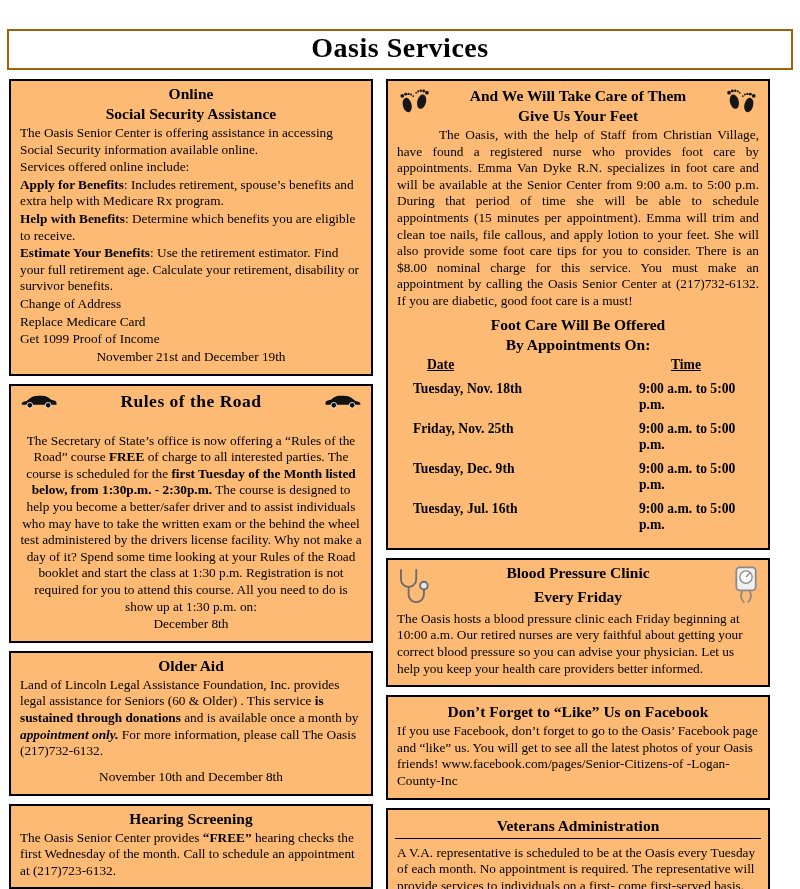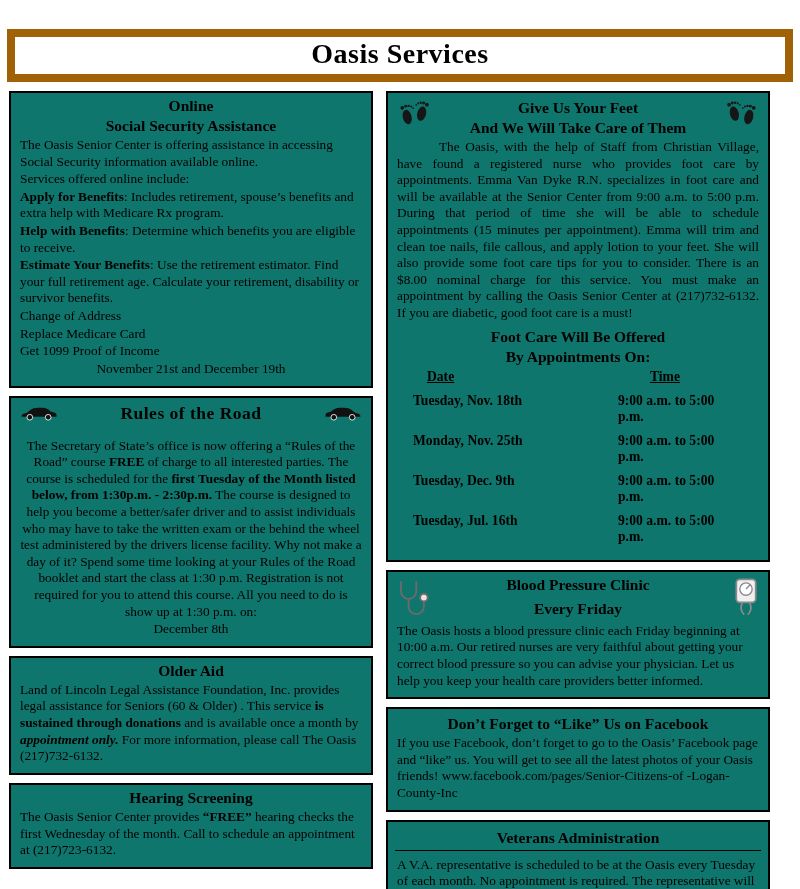--- a/index.html
+++ b/index.html
@@ -4,58 +4,58 @@
 <style>
   * { margin:0; padding:0; box-sizing:border-box; }
   html,body { background:#ffffff; }
   body {
     width:800px; height:889px; overflow:hidden;
     font-family:"Liberation Serif","DejaVu Serif",serif;
     color:#000;
   }
   .masthead {
     margin:29px 7px 9px 7px;
-    border:8px solid #a16207;
+    border:2px solid #a16207;
     background:#fff;
   }
   .masthead h1 {
     text-align:center; font-size:28px; font-weight:bold;
     padding:1px 0 4px 0; letter-spacing:0.5px;
   }
   .columns { display:flex; gap:13px; padding:0 30px 0 9px; align-items:flex-start; }
   .col-left { width:364px; flex:none; }
   .col-right { flex:1; min-width:0; }
 
   .box {
-    border:2px solid #000; background:#0f766e;
+    border:2px solid #000; background:#fdba74;
     padding:3px 9px 7px 9px; margin-bottom:8px;
     position:relative;
   }
   h2 { font-size:15.5px; font-weight:bold; text-align:center; margin:1px 0 2px 0; }
   .body { font-size:13.3px; line-height:1.25; margin:1px 0; }
   .bold { font-weight:normal; }
   .italic { font-style:italic; }
   .center { text-align:center; }
   .justify { text-align:justify; }
   .indent { text-indent:42px; }
   .u { text-decoration:underline; }
   .mt { margin-top:9px; }
 
   
-  .rules-head { display:flex; align-items:center; justify-content:space-between; margin:2px 0 14px 0;gap:7px; }
+  .rules-head { display:flex; align-items:center; justify-content:space-between; margin:2px 0 21px 0;gap:7px; }
   .rules-title { flex:1; font-size:17.5px; letter-spacing:0.5px; margin:0; }
   .icon { display:inline-block; line-height:0; }
   .flip { transform:scaleX(-1); }
 
   
   .feet { padding-top:5px; }
   .feet .icon-feet-l { position:absolute; left:9px; top:7px; }
   .feet .icon-feet-r { position:absolute; right:9px; top:7px; transform:scaleX(-1); }
   .schedule { margin-top:3px; }
-  .sched-head, .sched-row { display:grid; grid-template-columns:205px 1fr; font-weight:bold; font-size:13.6px; }
+  .sched-head, .sched-row { display:grid; grid-template-columns:205px 1fr; font-weight:bold; font-size:13.6px;gap:21px; }
   .sched-head { margin-bottom:6px; }
   .sched-head .h-date { padding-left:30px; }
   .sched-head .h-time { padding-left:48px; }
   .sched-row { margin:8px 16px; }
 
   
   .bp { }
   .bp .icon-steth { position:absolute; left:7px; top:7px; }
   .bp .icon-monitor { position:absolute; right:7px; top:5px; }
 
@@ -107,20 +107,21 @@
             </svg>
           </span>
         </div>
         <p class="body center"><span>The Secretary of State’s office is now offering a “Rules of the Road” course </span><b>FREE</b><span> of charge to all interested parties. The course is scheduled for the </span><b>first Tuesday of the Month listed below, from 1:30p.m. - 2:30p.m.</b><span>  The course is designed to help you become a better/safer driver and to assist individuals who may have to take the written exam or the behind the wheel test administered by the drivers license facility.  Why not make a day of it?  Spend some time looking at your Rules of the Road  booklet and start the class at 1:30 p.m.  Registration is not required for you to attend this course.  All you need to do is show up at 1:30 p.m. on:</span></p>
         <p class="body bold center">December 8th</p>
       </section>
 
       <section class="box">
         <h2>Older Aid</h2>
         <p class="body"><span>Land of Lincoln Legal Assistance Foundation, Inc. provides legal assistance for Seniors (60 &amp; Older) . This service </span><b>is sustained through donations</b><span> and is available once a month by </span><b class="italic">appointment only.</b><span>  For more information, please call The Oasis (217)732-6132.</span></p>
+        <p class="body bold center mt">November 10th and December 8th</p>
       </section>
 
       <section class="box">
         <h2>Hearing Screening</h2>
         <p class="body"><span>The Oasis Senior Center provides </span><b>“FREE”</b><span> hearing checks the first Wednesday of the month.  Call to schedule an appointment at (217)723-6132.</span></p>
       </section>
 
     </div>
 
     <div class="col-right">
@@ -155,36 +156,36 @@
                 <circle cx="19" cy="9.4" r="1.05"></circle>
               <ellipse cx="29" cy="16" rx="5.2" ry="8.6" transform="rotate(14 29 16)"></ellipse>
               <circle cx="22.6" cy="5.6" r="1.05"></circle>
                 <circle cx="25" cy="3.9" r="1.2"></circle>
                 <circle cx="28" cy="3.1" r="1.4"></circle>
                 <circle cx="31.4" cy="3.4" r="1.7"></circle>
                 <circle cx="35.2" cy="5.4" r="2.2"></circle>
             </g>
           </svg>
         </span>
+        <h2>And We Will Take Care of Them</h2>
         <h2>Give Us Your Feet</h2>
-        <h2>And We Will Take Care of Them</h2>
         <p class="body justify indent">The Oasis, with the help of Staff from Christian Village, have found a registered nurse who provides foot care by appointments.  Emma Van Dyke R.N. specializes in foot care and will be available at  the Senior Center from 9:00 a.m. to 5:00 p.m. During that period of time she will be able to schedule appointments (15 minutes per appointment).  Emma will trim and clean toe nails, file callous, and apply lotion to your feet. She will also provide some foot care tips for you to consider. There is an $8.00 nominal charge for this  service. You must make an appointment by calling the Oasis Senior Center at (217)732-6132.  If you are diabetic, good foot care is a must!</p>
         <h2 class="mt" style="margin-top:6px;">Foot Care Will Be Offered</h2>
         <h2>By Appointments On:</h2>
         <div class="schedule">
           <div class="sched-head">
             <span class="u h-date">Date</span>
             <span class="u h-time">Time</span>
           </div>
           <div class="sched-row">
             <span>Tuesday, Nov. 18th</span>
             <span>9:00 a.m. to 5:00 p.m.</span>
           </div>
           <div class="sched-row">
-            <span>Monday, Nov. 25th</span>
+            <span>Friday, Nov. 25th</span>
             <span>9:00 a.m. to 5:00 p.m.</span>
           </div>
           <div class="sched-row">
             <span>Tuesday, Dec. 9th</span>
             <span>9:00 a.m. to 5:00 p.m.</span>
           </div>
           <div class="sched-row">
             <span>Tuesday, Jul. 16th</span>
             <span>9:00 a.m. to 5:00 p.m.</span>
           </div>

